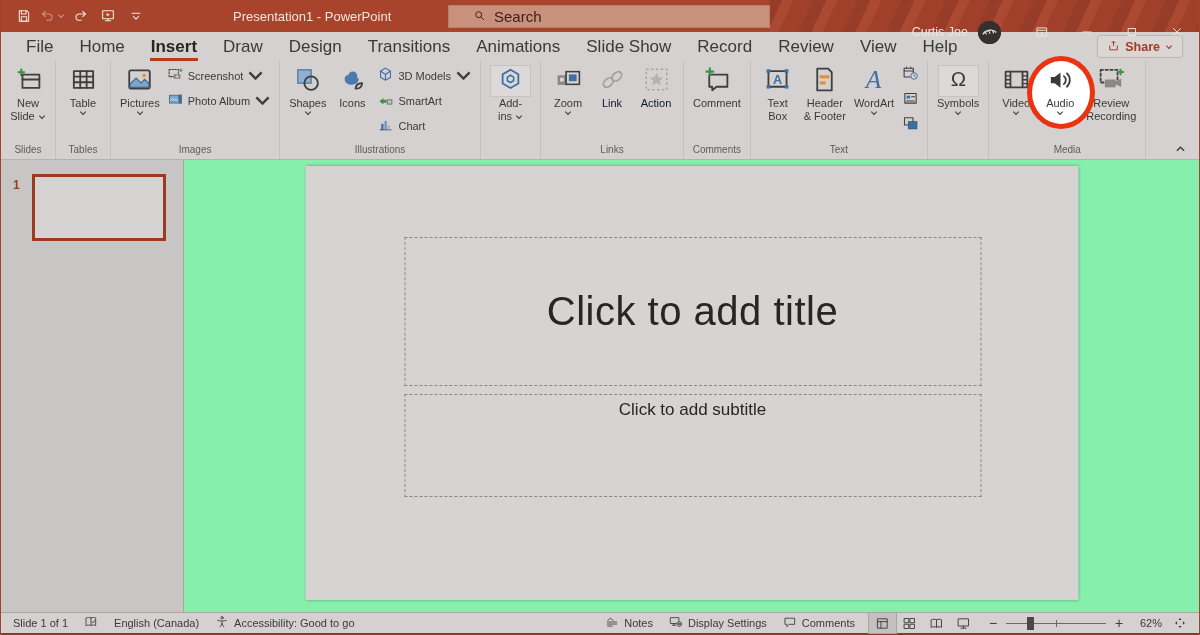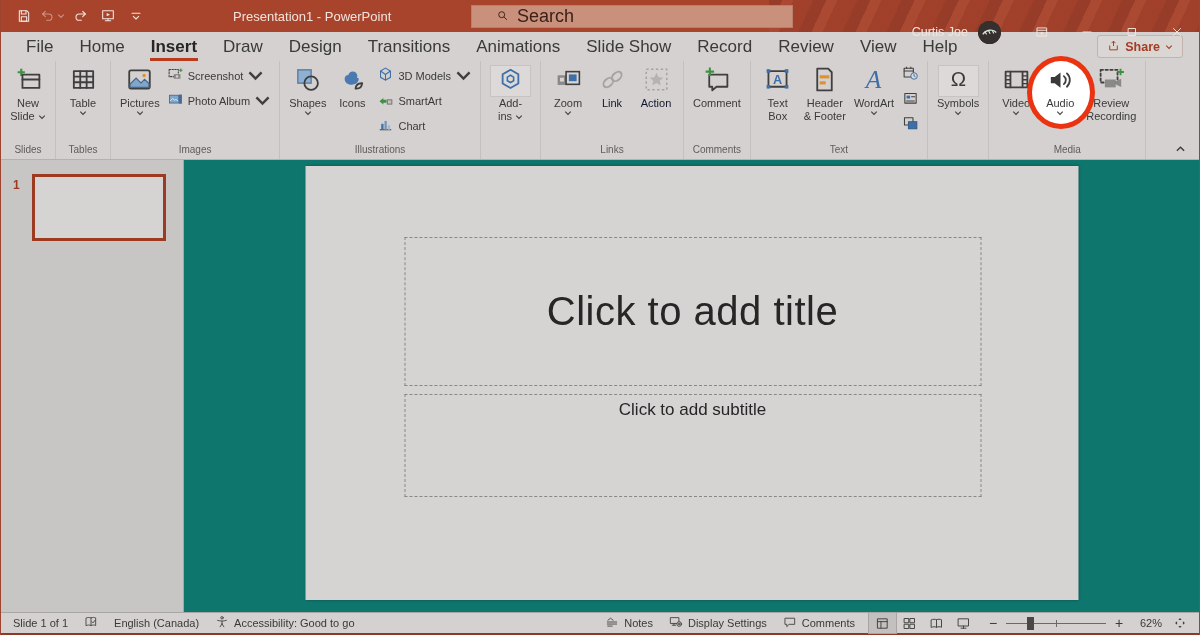--- a/index.html
+++ b/index.html
@@ -9,22 +9,22 @@
 
   
   .titlebar { position:relative; height:32px; background:#a8432c; display:flex; align-items:center; color:#f3e4de; }
   .tb-stripes { position:absolute; left:768px; right:0; top:0; bottom:0;
     background:repeating-linear-gradient(115deg, rgba(0,0,0,0.10) 0 12px, rgba(255,255,255,0.03) 12px 22px, rgba(0,0,0,0.04) 22px 40px); pointer-events:none; }
   .qat { display:flex; align-items:center; gap:2px; padding-left:10px; z-index:1; }
   .qat-btn { width:26px; height:24px; display:flex; align-items:center; justify-content:center; gap:1px; }
   .qat-btn svg { width:16px; height:16px; }
   .qat-btn.disabled { opacity:.5; }
   .doc-title { position:absolute; left:232px; top:0; height:32px; display:flex; align-items:center; font-size:13px; z-index:1; }
-  .search-box { position:absolute; left:470px; top:5px; width:322px; height:23px; background:#c9907c; border:1px solid #b87f6c;
-    display:flex; align-items:center; gap:8px; padding-left:24px; font-size:18px; color:#3d2018; z-index:1; }
+  .search-box { position:absolute; left:447px; top:5px; width:322px; height:23px; background:#c9907c; border:1px solid #b87f6c;
+    display:flex; align-items:center; gap:8px; padding-left:24px; font-size:15px; color:#3d2018; z-index:1; }
   .search-box svg { width:13px; height:13px; }
   .user-cluster { position:absolute; right:0; top:16px; height:32px; display:flex; align-items:center; z-index:1; }
   .user-name { font-size:12.5px; margin-right:10px; }
   .avatar { width:23px; height:23px; border-radius:50%; background:#35302e; display:flex; align-items:center; justify-content:center; margin-right:18px; overflow:hidden; }
   .avatar svg { width:23px; height:23px; }
   .win-btn { width:45px; height:32px; display:flex; align-items:center; justify-content:center; }
   .win-btn svg { width:14px; height:14px; }
 
   
   .menubar { height:29px; background:#d4d1d0; display:flex; align-items:stretch; padding-left:12px; position:relative; }
@@ -56,21 +56,21 @@
   .collapse-ribbon { position:absolute; right:10px; bottom:3px; width:18px; height:14px; display:flex; align-items:center; justify-content:center; }
   .collapse-ribbon svg { width:11px; height:8px; }
   .annotation-ellipse { position:absolute; border:5px solid #ea3311; background:#ffffff; border-radius:50%; z-index:2; }
   .btn-large.annotated { position:relative; z-index:3; }
 
   
   .workspace { height:452px; display:flex; }
   .thumbs { width:183px; background:#c8c6c5; border-right:1px solid #a9a7a5; position:relative; }
   .thumb-num { position:absolute; left:12px; top:18px; font-size:12px; color:#9c3a22; font-weight:700; }
   .thumb-box { position:absolute; left:31px; top:14px; width:134px; height:67px; background:#d6d4d3; border:3px solid #9c3a22; }
-  .editor { flex:1; background:#0f766e; position:relative; }
+  .editor { flex:1; background:#86efac; position:relative; }
   .slide { position:absolute; left:50%; transform:translateX(-50%); top:6px; width:773px; height:434px; background:#d6d4d3; box-shadow:0 0 3px rgba(0,0,0,.35); }
   .ph { position:absolute; border:1px dashed #8a8886; }
   .ph-title { left:99px; top:71px; width:577px; height:149px; display:flex; align-items:center; justify-content:center; }
   .ph-title .ph-text { font-size:40px; font-weight:300; color:#262626; letter-spacing:.5px; }
   .ph-subtitle { left:99px; top:228px; width:577px; height:103px; text-align:center; padding-top:5px; }
   .ph-subtitle .ph-text { font-size:17px; color:#262626; }
 
   
   .statusbar { height:23px; background:#d4d1d0; border-top:1px solid #a9a7a5; border-bottom:2px solid #8c3a27;
     display:flex; align-items:center; font-size:11px; color:#3a3a38; padding:0 8px 0 12px; }

